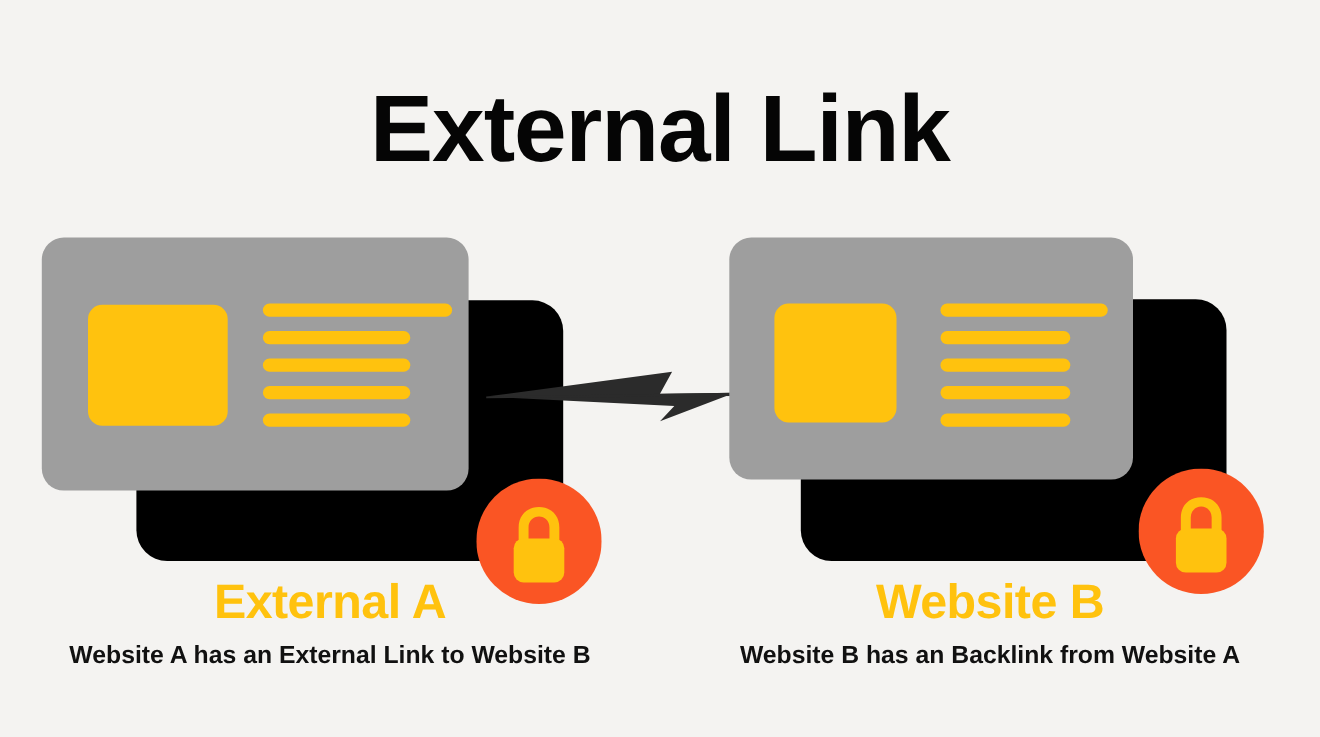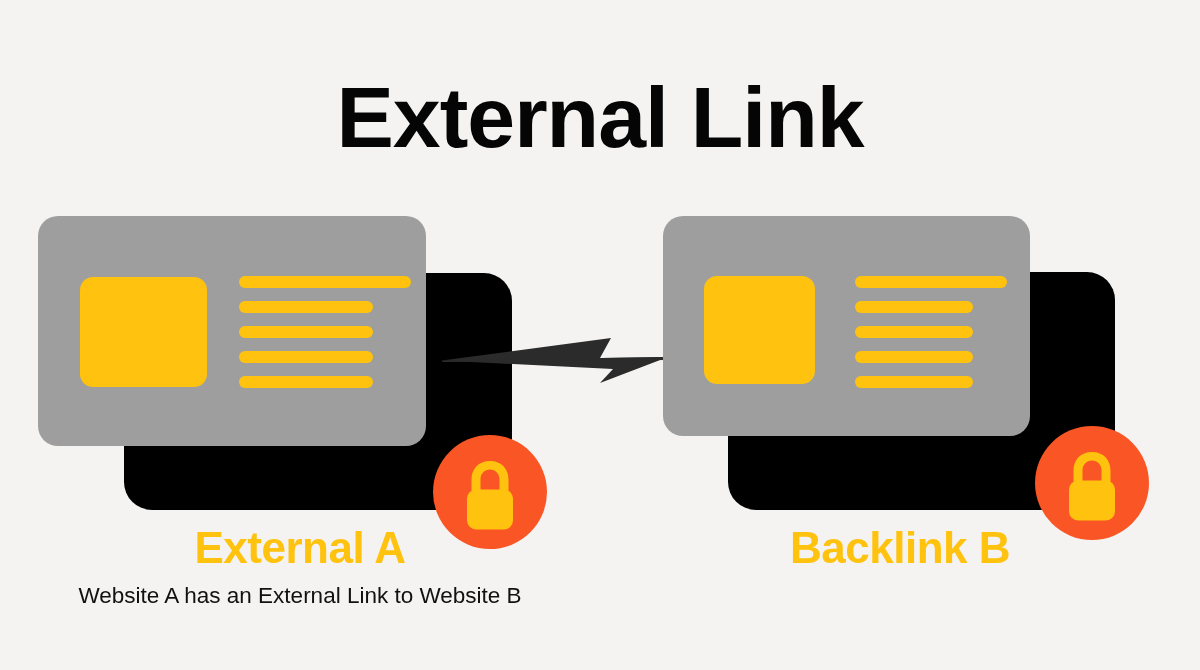--- a/index.html
+++ b/index.html
@@ -104,21 +104,21 @@
   .caption-title {
     font-size: 44px;
     font-weight: 700;
     color: #ffc20e;
     line-height: 1.1;
     letter-spacing: -0.5px;
   }
   .caption-sub {
     margin-top: 9px;
     font-size: 22.5px;
-    font-weight: 400;
+    font-weight: 700;
     color: #111111;
     line-height: 1.32;
     padding: 0 44px;
     box-sizing: border-box;
   }
 </style>
 </head>
 <body>
 
 <div id="canvas">
@@ -188,17 +188,18 @@
       <svg width="114" height="114" viewBox="0 0 114 114">
         <circle cx="57" cy="57" r="57" fill="#fa5524"></circle>
         <path d="M57 26 C45.5 26 38.5 34 38.5 44.5 L38.5 58 L47.5 58 L47.5 44.5
                  C47.5 38.4 51.8 34.5 57 34.5 C62.2 34.5 66.5 38.4 66.5 44.5
                  L66.5 58 L75.5 58 L75.5 44.5 C75.5 34 68.5 26 57 26 Z" fill="#ffc20e"></path>
         <rect x="34" y="54.5" width="46" height="40" rx="9" fill="#ffc20e"></rect>
       </svg>
     </div>
 
     <div class="caption-block" style="left:0; top:524px;">
-      <div class="caption-title">Backlink B</div>
+      <div class="caption-title">Website B</div>
+      <div class="caption-sub">Website B has an Backlink from Website A</div>
     </div>
   </div>
 
 </div>
 
 </body></html>

